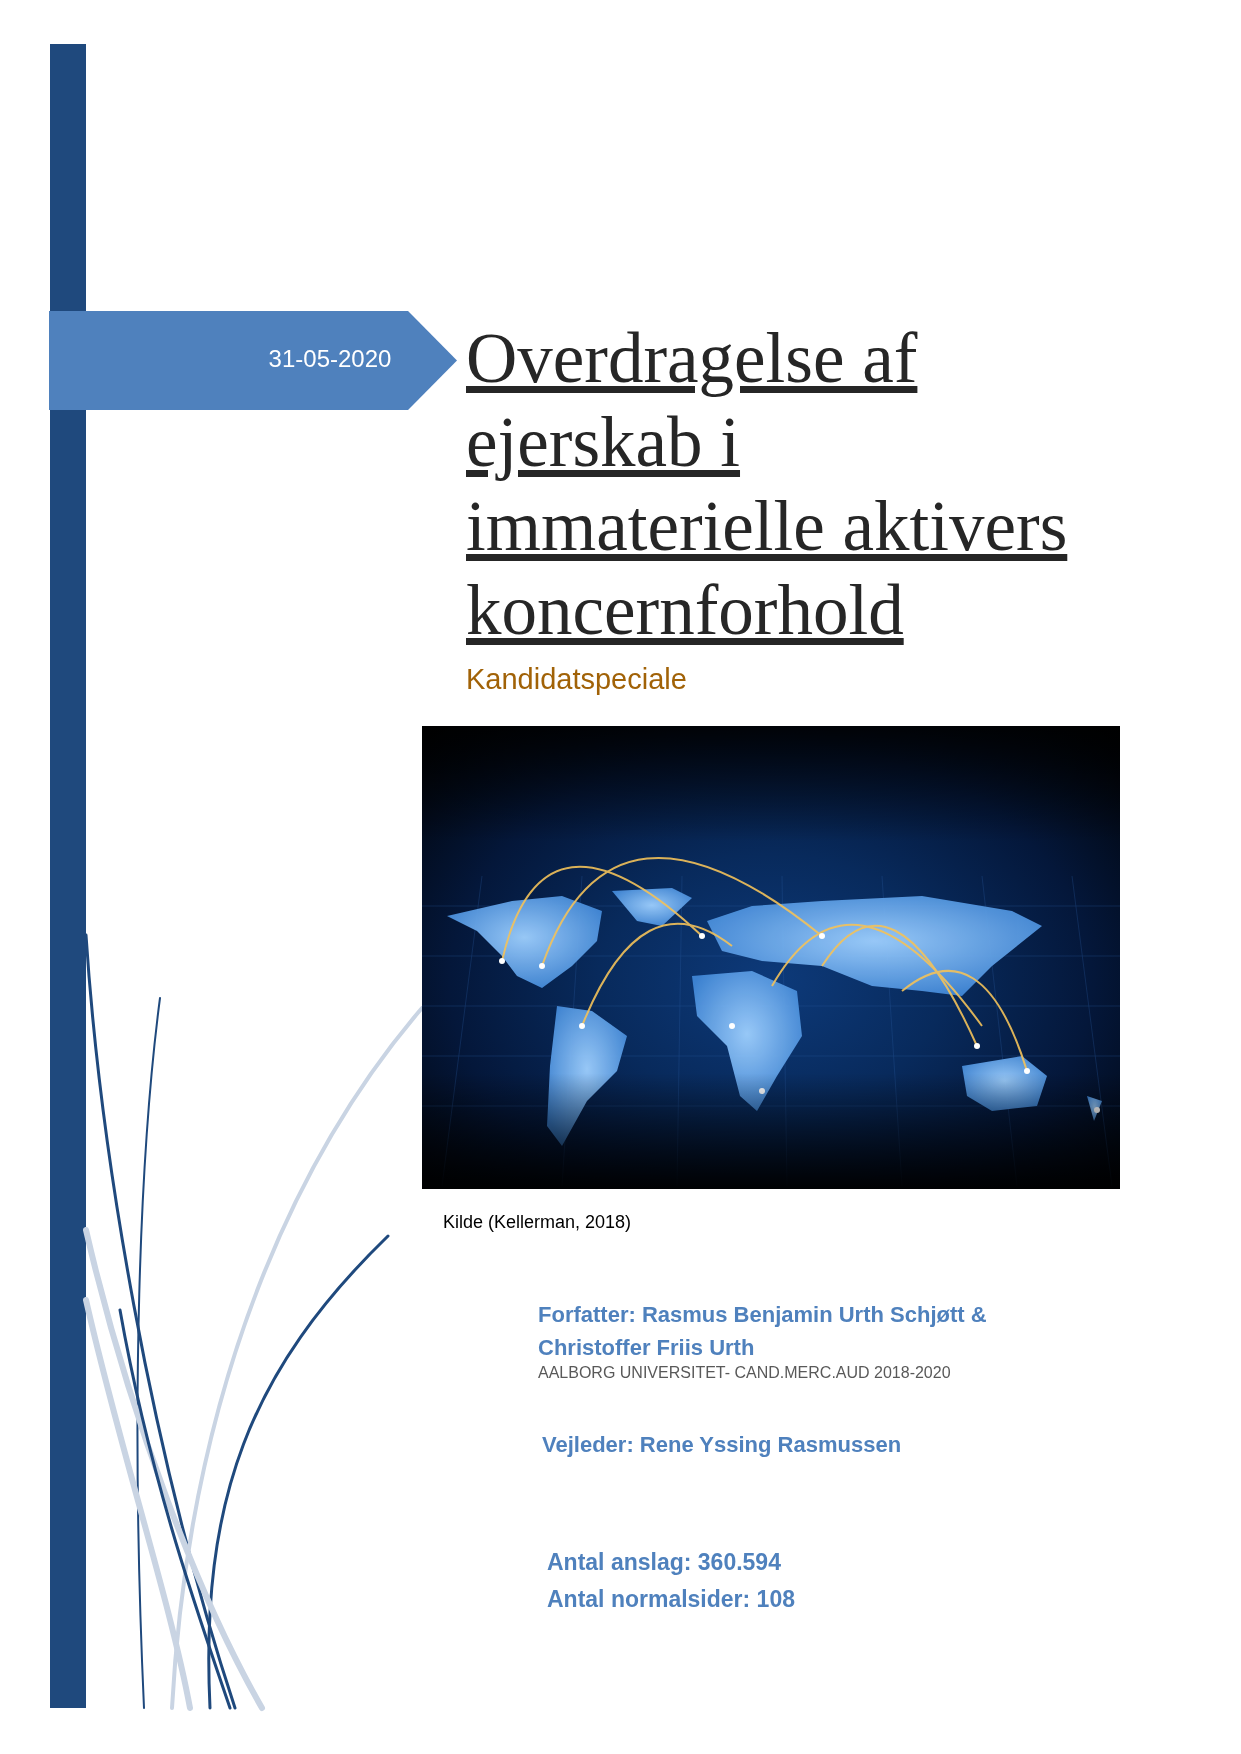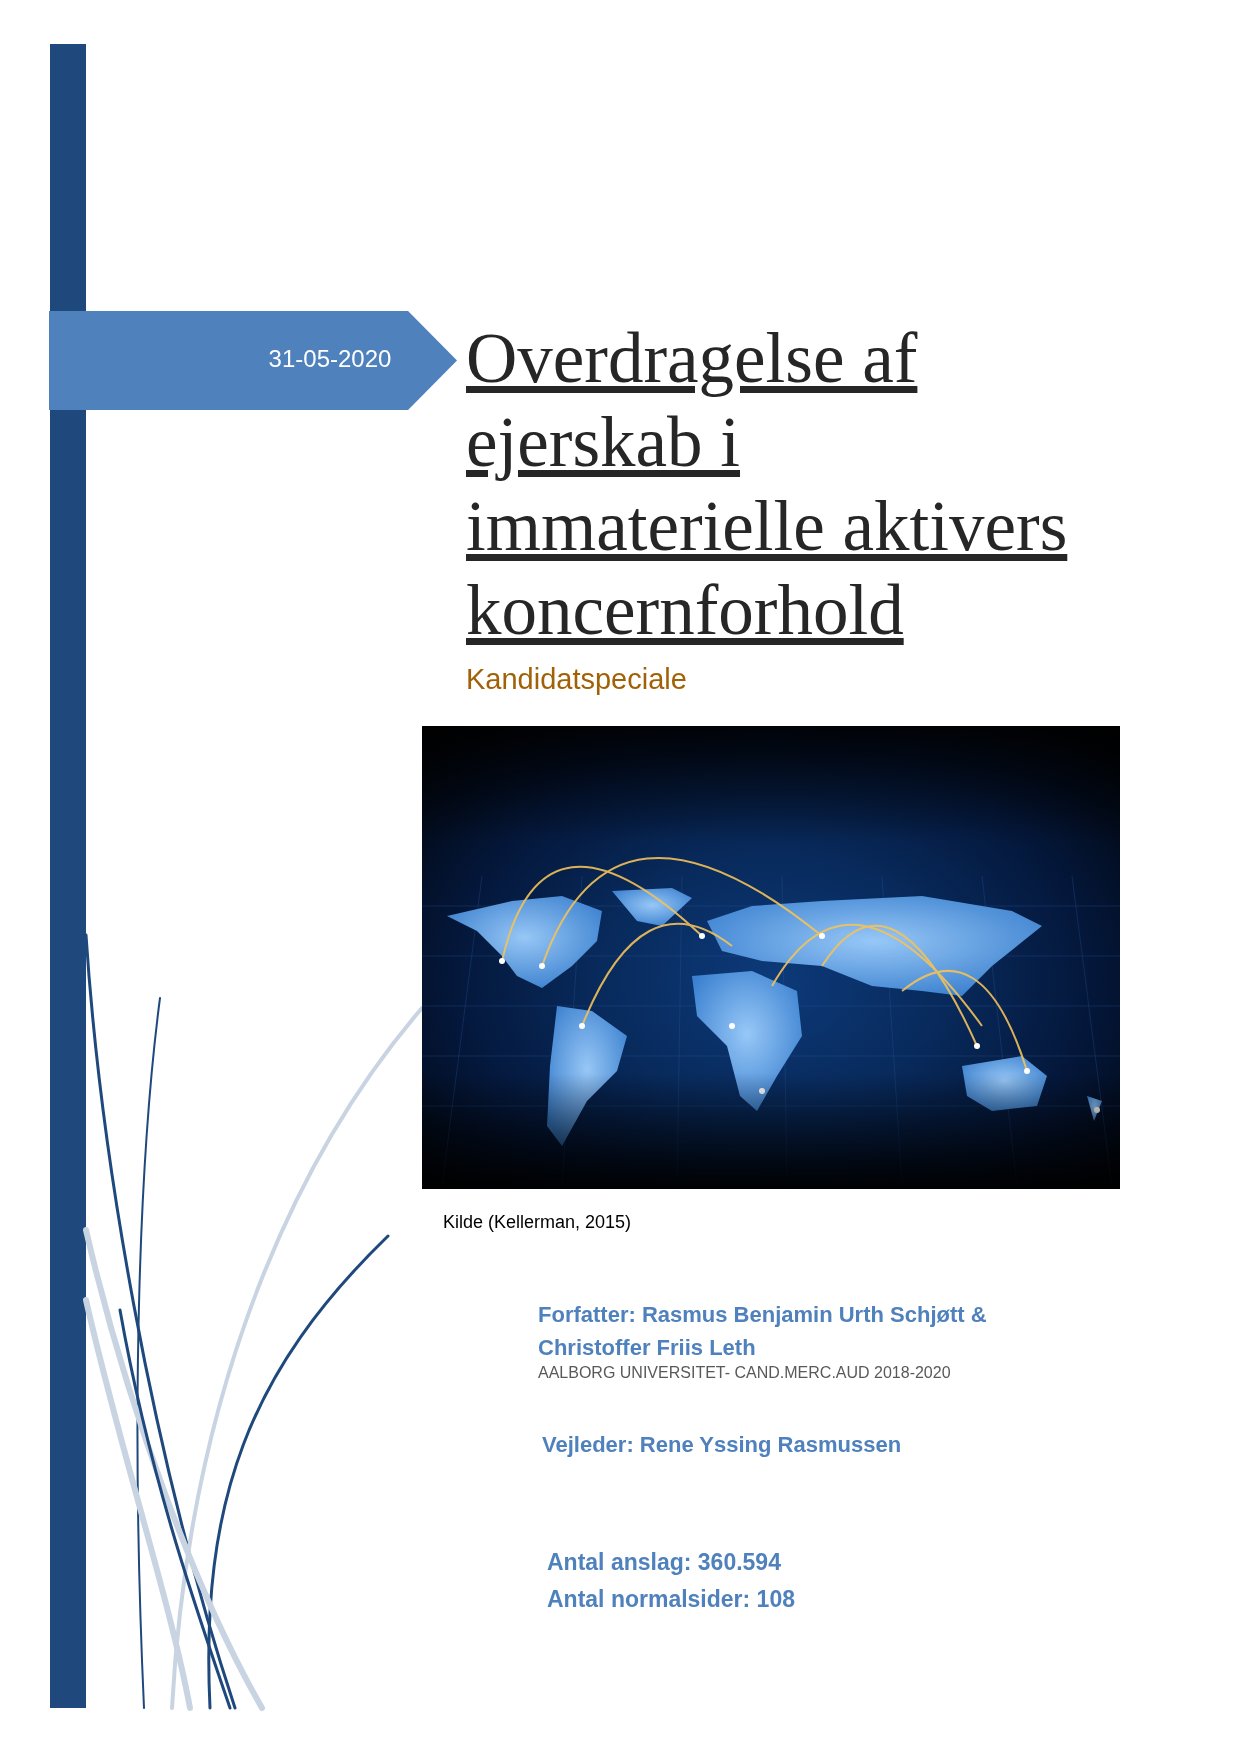--- a/index.html
+++ b/index.html
@@ -106,25 +106,25 @@
         <circle cx="555" cy="320" r="3"></circle>
       <circle cx="605" cy="345" r="3"></circle>
         <circle cx="160" cy="300" r="3"></circle>
       <circle cx="675" cy="384" r="3"></circle>
         <circle cx="340" cy="365" r="3"></circle>
     </g>
     <rect width="698" height="463" fill="url(#fadeb)"></rect>
   </svg>
 </div>
 
-<div class="caption">Kilde (Kellerman, 2015)</div>
+<div class="caption">Kilde (Kellerman, 2018)</div>
 
 <div class="author blue">
   <div>Forfatter: Rasmus Benjamin Urth Schjøtt &amp;</div>
-  <div>Christoffer Friis Leth</div>
+  <div>Christoffer Friis Urth</div>
 </div>
 <div class="uni">AALBORG UNIVERSITET- CAND.MERC.AUD 2018-2020</div>
 
 <div class="advisor blue">Vejleder: Rene Yssing Rasmussen</div>
 
 <div class="stats blue">
   <div>Antal anslag: 360.594</div>
   <div>Antal normalsider: 108</div>
 </div>
 

